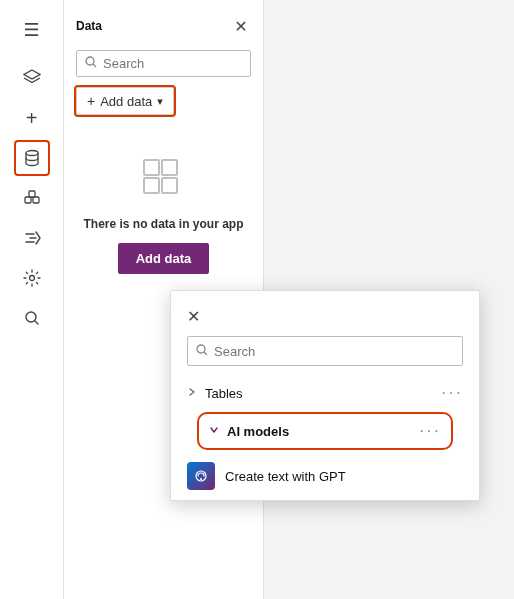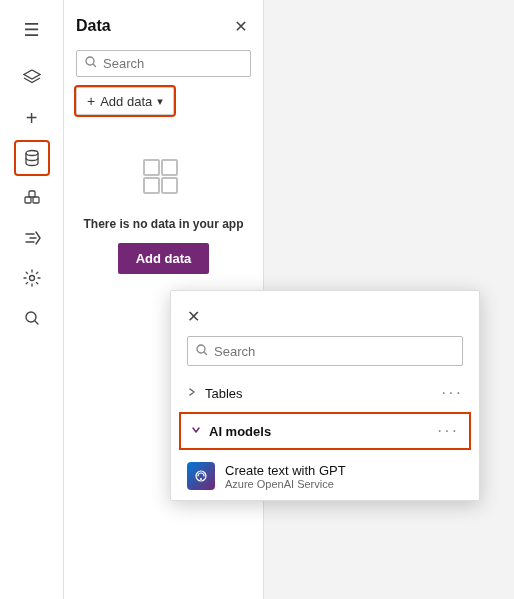--- a/index.html
+++ b/index.html
@@ -61,21 +61,21 @@
     }
 
     .data-panel-header {
       display: flex;
       justify-content: space-between;
       align-items: center;
       margin-bottom: 14px;
     }
 
     .data-panel-title {
-      font-size: 16px;
+      font-size: 12px;
       font-weight: 600;
       color: #111;
     }
 
     .close-btn {
       cursor: pointer;
       font-size: 16px;
       color: #444;
       width: 20px;
       height: 20px;
@@ -387,21 +387,21 @@
       <span class="ds-chevron">
         <svg width="10" height="10" viewBox="0 0 10 10" fill="none">
           <path d="M3 2l4 3-4 3" stroke="#666" stroke-width="1.4" stroke-linecap="round" stroke-linejoin="round"></path>
         </svg>
       </span>
       <span class="ds-label">Tables</span>
     </div>
     <span class="ds-dots">···</span>
   </div>
 
-  <div style="border: 2px solid #d83b01; margin: 2px 8px; border-radius: 0;">
+  <div style="border: 2px solid #d83b01; margin: 2px 26px; border-radius: 10px;">
     <div class="ds-item" style="border:none; margin:0; padding:8px 10px;">
       <div class="ds-item-left">
         <span style="color:#742774; font-size:11px;">
           <svg width="10" height="10" viewBox="0 0 10 10" fill="none">
             <path d="M2 3l3 4 3-4" stroke="#742774" stroke-width="1.5" stroke-linecap="round" stroke-linejoin="round"></path>
           </svg>
         </span>
         <span class="ds-label" style="font-weight:600;">AI models</span>
       </div>
       <span class="ds-dots">···</span>
@@ -411,16 +411,15 @@
   <div class="ds-sub-item">
     <div class="ds-sub-icon">
       <svg width="16" height="16" viewBox="0 0 16 16" fill="none">
         <circle cx="8" cy="8" r="5" stroke="#fff" stroke-width="1.2" fill="none"></circle>
         <path d="M5 8a3 3 0 0 1 6 0" stroke="#fff" stroke-width="1.2" stroke-linecap="round"></path>
         <circle cx="8" cy="11" r="1" fill="#fff"></circle>
       </svg>
     </div>
     <div class="ds-sub-text">
       <span class="ds-sub-name">Create text with GPT</span>
-      <span class="ds-sub-desc">Azure OpenAI Service</span>
     </div>
   </div>
 </div>
 
 </body></html>

